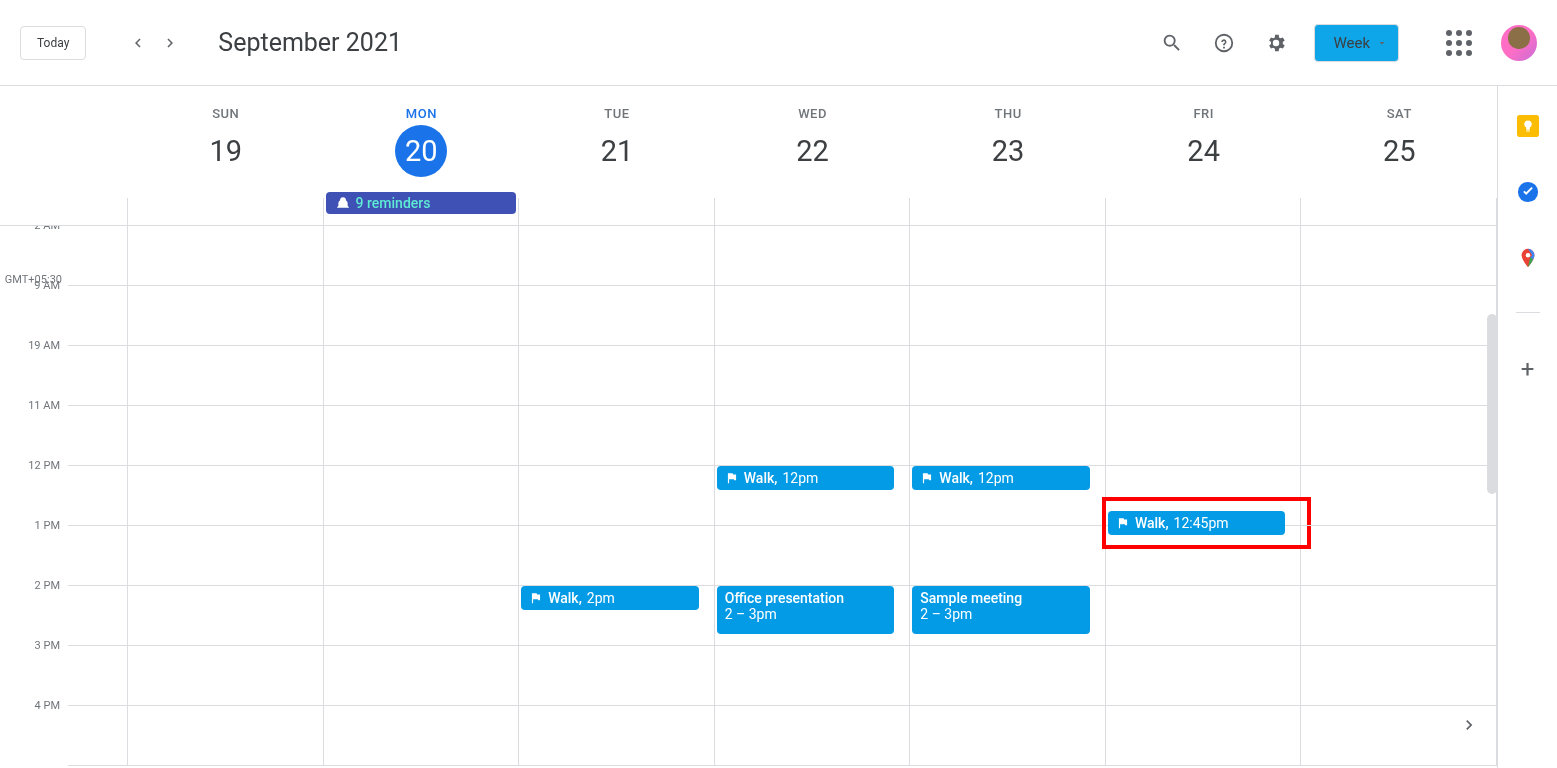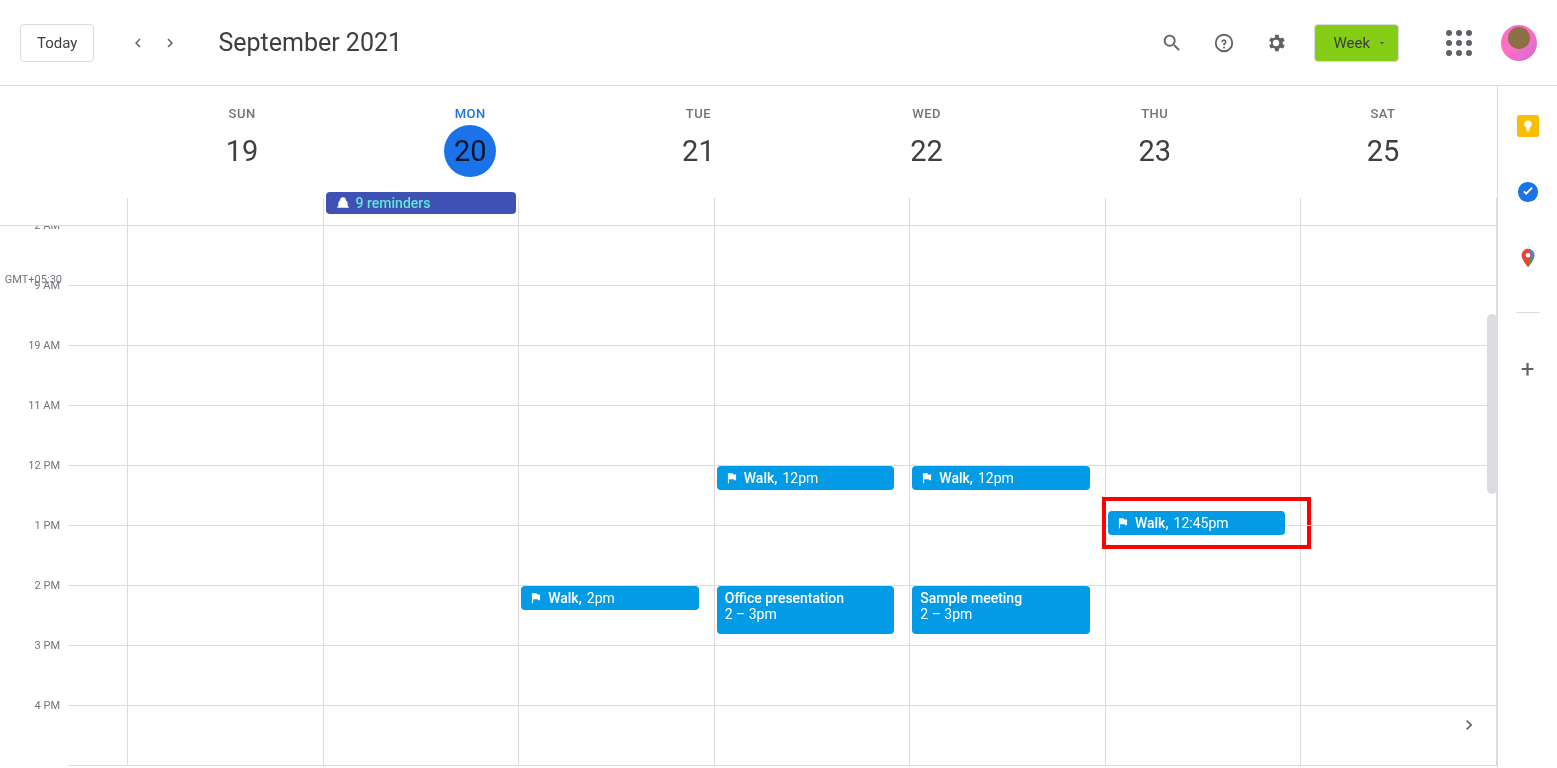--- a/index.html
+++ b/index.html
@@ -1,25 +1,25 @@
 <!DOCTYPE html>
 <html><head>
 <meta charset="utf-8">
 <style>
 * { margin:0; padding:0; box-sizing:border-box; font-family:'Google Sans',Roboto,Arial,sans-serif; }
 body { width:1557px; height:768px; overflow:hidden; background:#fff; color:#3c4043; }
 
 
 .header { height:86px; display:flex; align-items:center; padding:0 20px; border-bottom:1px solid #dadce0; }
-.today-btn { border:1px solid #dadce0; background:#fff; padding:9px 16px; border-radius:4px; font-size:15px; color:#3c4043; cursor:pointer; margin-right:28px; }
+.today-btn { border:1px solid #dadce0; background:#fff; padding:9px 16px; border-radius:4px; font-size:12px; color:#3c4043; cursor:pointer; margin-right:36px; }
 .nav-arrow { width:32px; height:32px; border:none; background:none; cursor:pointer; color:#5f6368; display:flex; align-items:center; justify-content:center; }
 .month-title { font-size:25px; color:#3c4043; margin-left:32px; font-weight:400; }
 .spacer { flex:1; }
 .hdr-icon { width:40px; height:40px; border:none; background:none; cursor:pointer; color:#5f6368; display:flex; align-items:center; justify-content:center; border-radius:50%; margin-left:12px; }
-.view-btn { border:1px solid #dadce0; background:#84cc16; padding:9px 10px 9px 18px; border-radius:4px; font-size:15px; color:#3c4043; cursor:pointer; display:flex; align-items:center; gap:6px; margin-left:18px; }
+.view-btn { border:1px solid #dadce0; background:#0ea5e9; padding:9px 10px 9px 18px; border-radius:4px; font-size:15px; color:#3c4043; cursor:pointer; display:flex; align-items:center; gap:6px; margin-left:18px; }
 .apps-btn { width:40px; height:40px; border:none; background:none; cursor:pointer; margin-left:40px; display:flex; align-items:center; justify-content:center; }
 .avatar { width:36px; height:36px; border-radius:50%; background:linear-gradient(135deg,#ff6ec4 0%,#ff6ec4 50%,#c96dd8 100%); margin-left:22px; cursor:pointer; position:relative; overflow:hidden; }
 .avatar::after{content:"";position:absolute;width:60%;height:60%;background:#8b6f47;border-radius:50%;top:8%;left:20%;}
 
 .apps-grid { display:grid; grid-template-columns:repeat(3,6px); grid-template-rows:repeat(3,6px); gap:4px; }
 .apps-grid span{ width:6px;height:6px;background:#5f6368;border-radius:50%; }
 
 
 .content { display:flex; height:calc(100% - 86px); }
 .calendar-area { flex:1; display:flex; flex-direction:column; position:relative; }
@@ -29,21 +29,21 @@
 .sp-plus{font-size:24px;color:#5f6368;cursor:pointer;}
 
 
 .day-headers { display:flex; height:112px; position:relative; }
 .tz-label { width:68px; font-size:11px; color:#70757a; display:flex; align-items:flex-end; justify-content:flex-end; padding:0 6px 0 0; position:relative; top:88px;}
 .gutter { width:60px; }
 .day-col-hdr { flex:1; text-align:center; padding-top:20px; }
 .dow { font-size:13px; font-weight:500; color:#70757a; letter-spacing:.5px; }
 .dow.today-dow { color:#1a73e8; }
 .dnum { font-size:29px; color:#3c4043; margin-top:4px; display:inline-flex; width:52px; height:52px; align-items:center; justify-content:center; border-radius:50%; }
-.dnum.today-num { background:#1a73e8; color:#0f172a; }
+.dnum.today-num { background:#1a73e8; color:#ffffff; }
 
 
 .allday-row { display:flex; height:28px; border-bottom:1px solid #dadce0; }
 .allday-row .gutter{border-right:1px solid #dadce0;}
 .allday-cell { flex:1; border-right:1px solid #dadce0; position:relative; padding:0 2px;}
 .reminder-chip { background:#3f51b5; color:#5eead4; font-size:14px; font-weight:500; padding:3px 10px; border-radius:4px; display:flex; align-items:center; gap:6px; cursor:pointer; position:relative; top:-6px;}
 
 
 .grid-scroll { flex:1; overflow:hidden; position:relative; }
 .grid { display:flex; position:relative; }
@@ -132,20 +132,21 @@
   <div class="calendar-area">
 
     <div class="day-headers">
       <div class="tz-label">GMT+05:30</div>
       <div class="gutter"></div>
       <div class="day-col-hdr"><div class="dow">SUN</div><div class="dnum">19</div></div>
       <div class="day-col-hdr"><div class="dow today-dow">MON</div><div class="dnum today-num">20</div></div>
       <div class="day-col-hdr"><div class="dow">TUE</div><div class="dnum">21</div></div>
       <div class="day-col-hdr"><div class="dow">WED</div><div class="dnum">22</div></div>
       <div class="day-col-hdr"><div class="dow">THU</div><div class="dnum">23</div></div>
+      <div class="day-col-hdr"><div class="dow">FRI</div><div class="dnum">24</div></div>
       <div class="day-col-hdr"><div class="dow">SAT</div><div class="dnum">25</div></div>
     </div>
 
     <div class="allday-row">
       <div style="width:68px"></div>
       <div class="gutter"></div>
       <div class="allday-cell"></div>
       <div class="allday-cell">
         <div class="reminder-chip">
           <svg width="14" height="14" viewBox="0 0 24 24">

